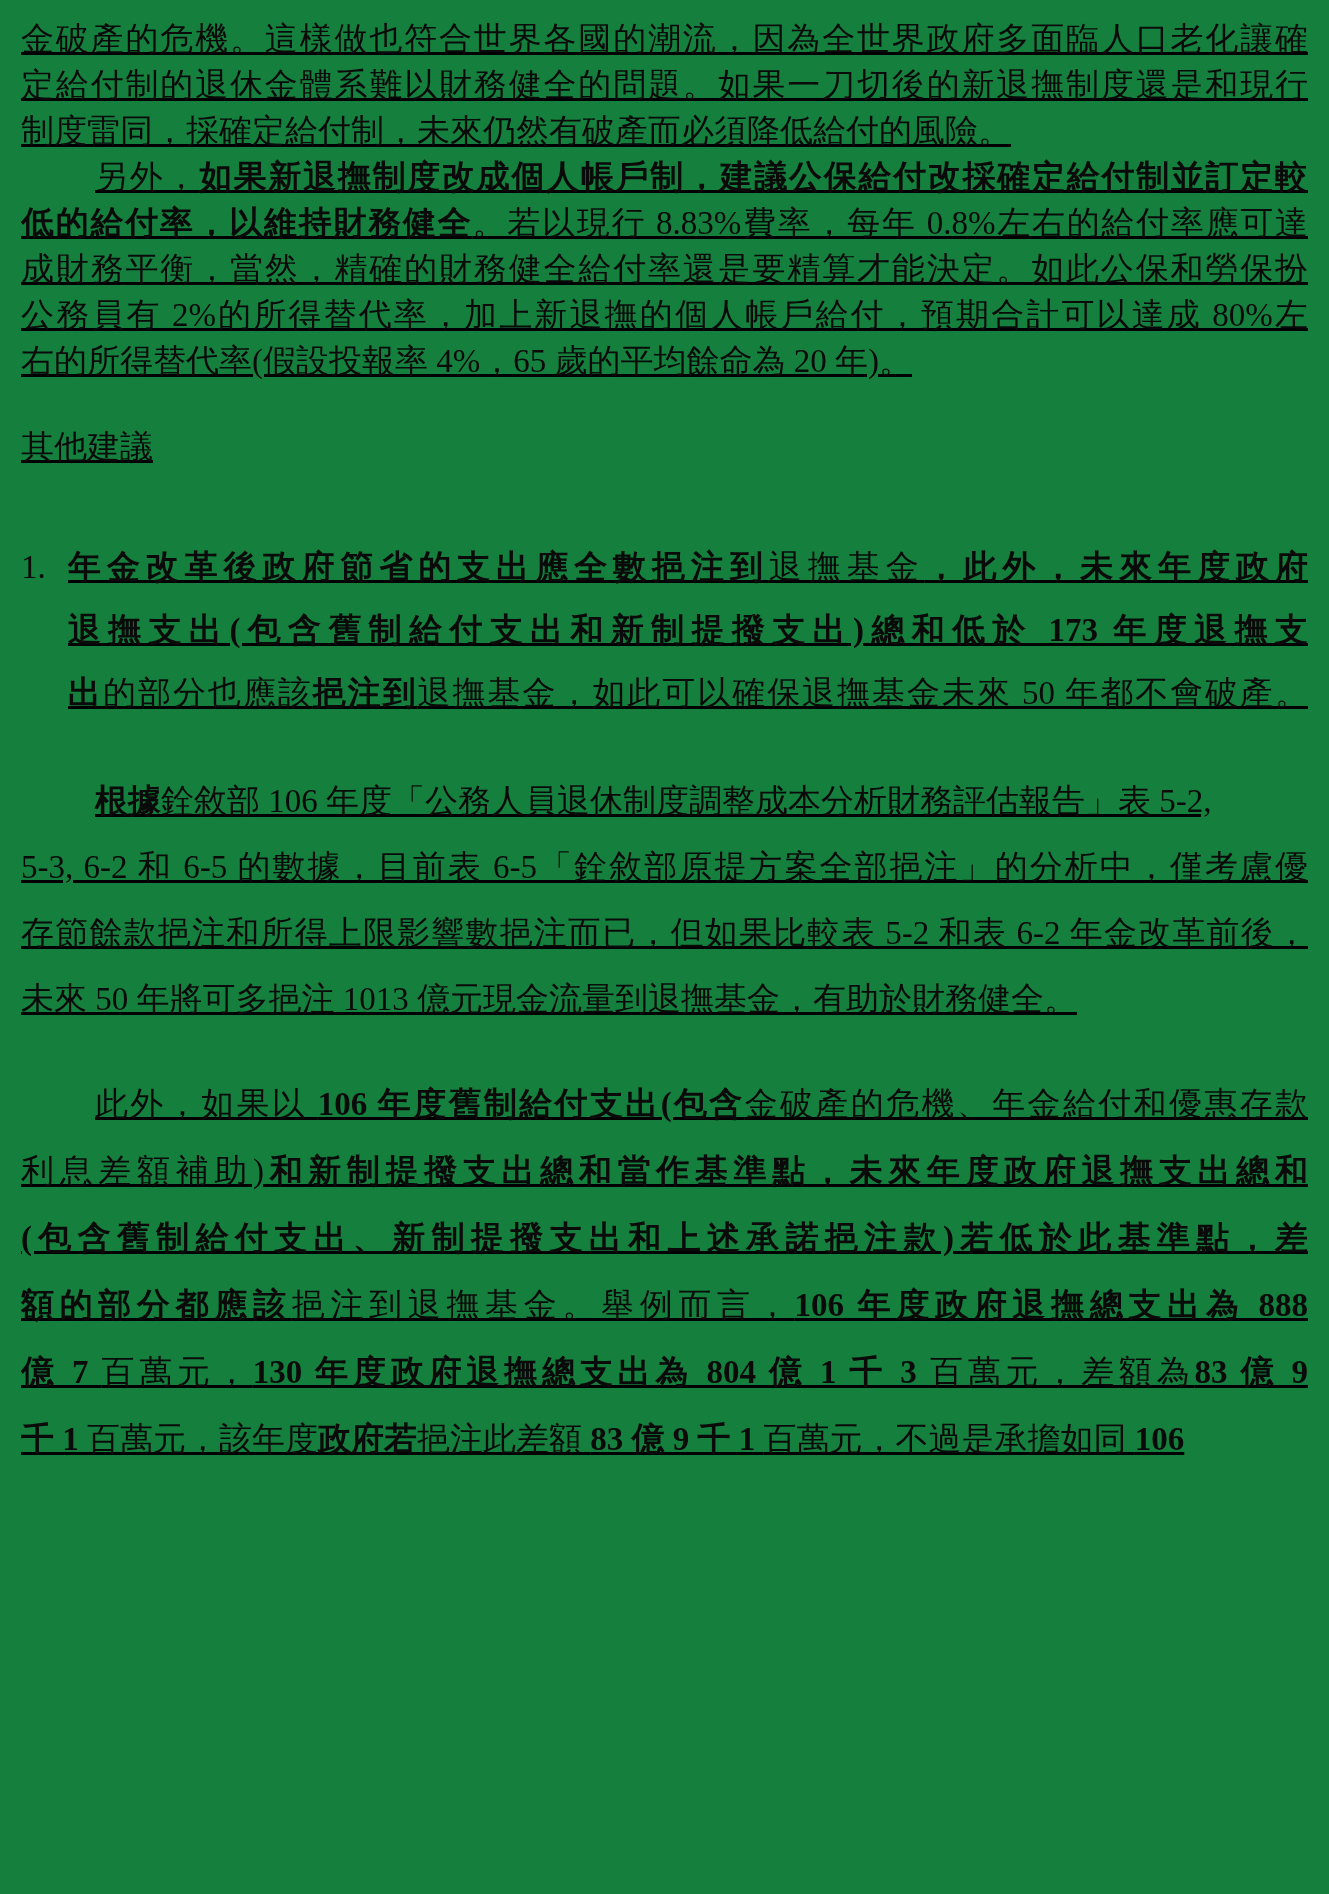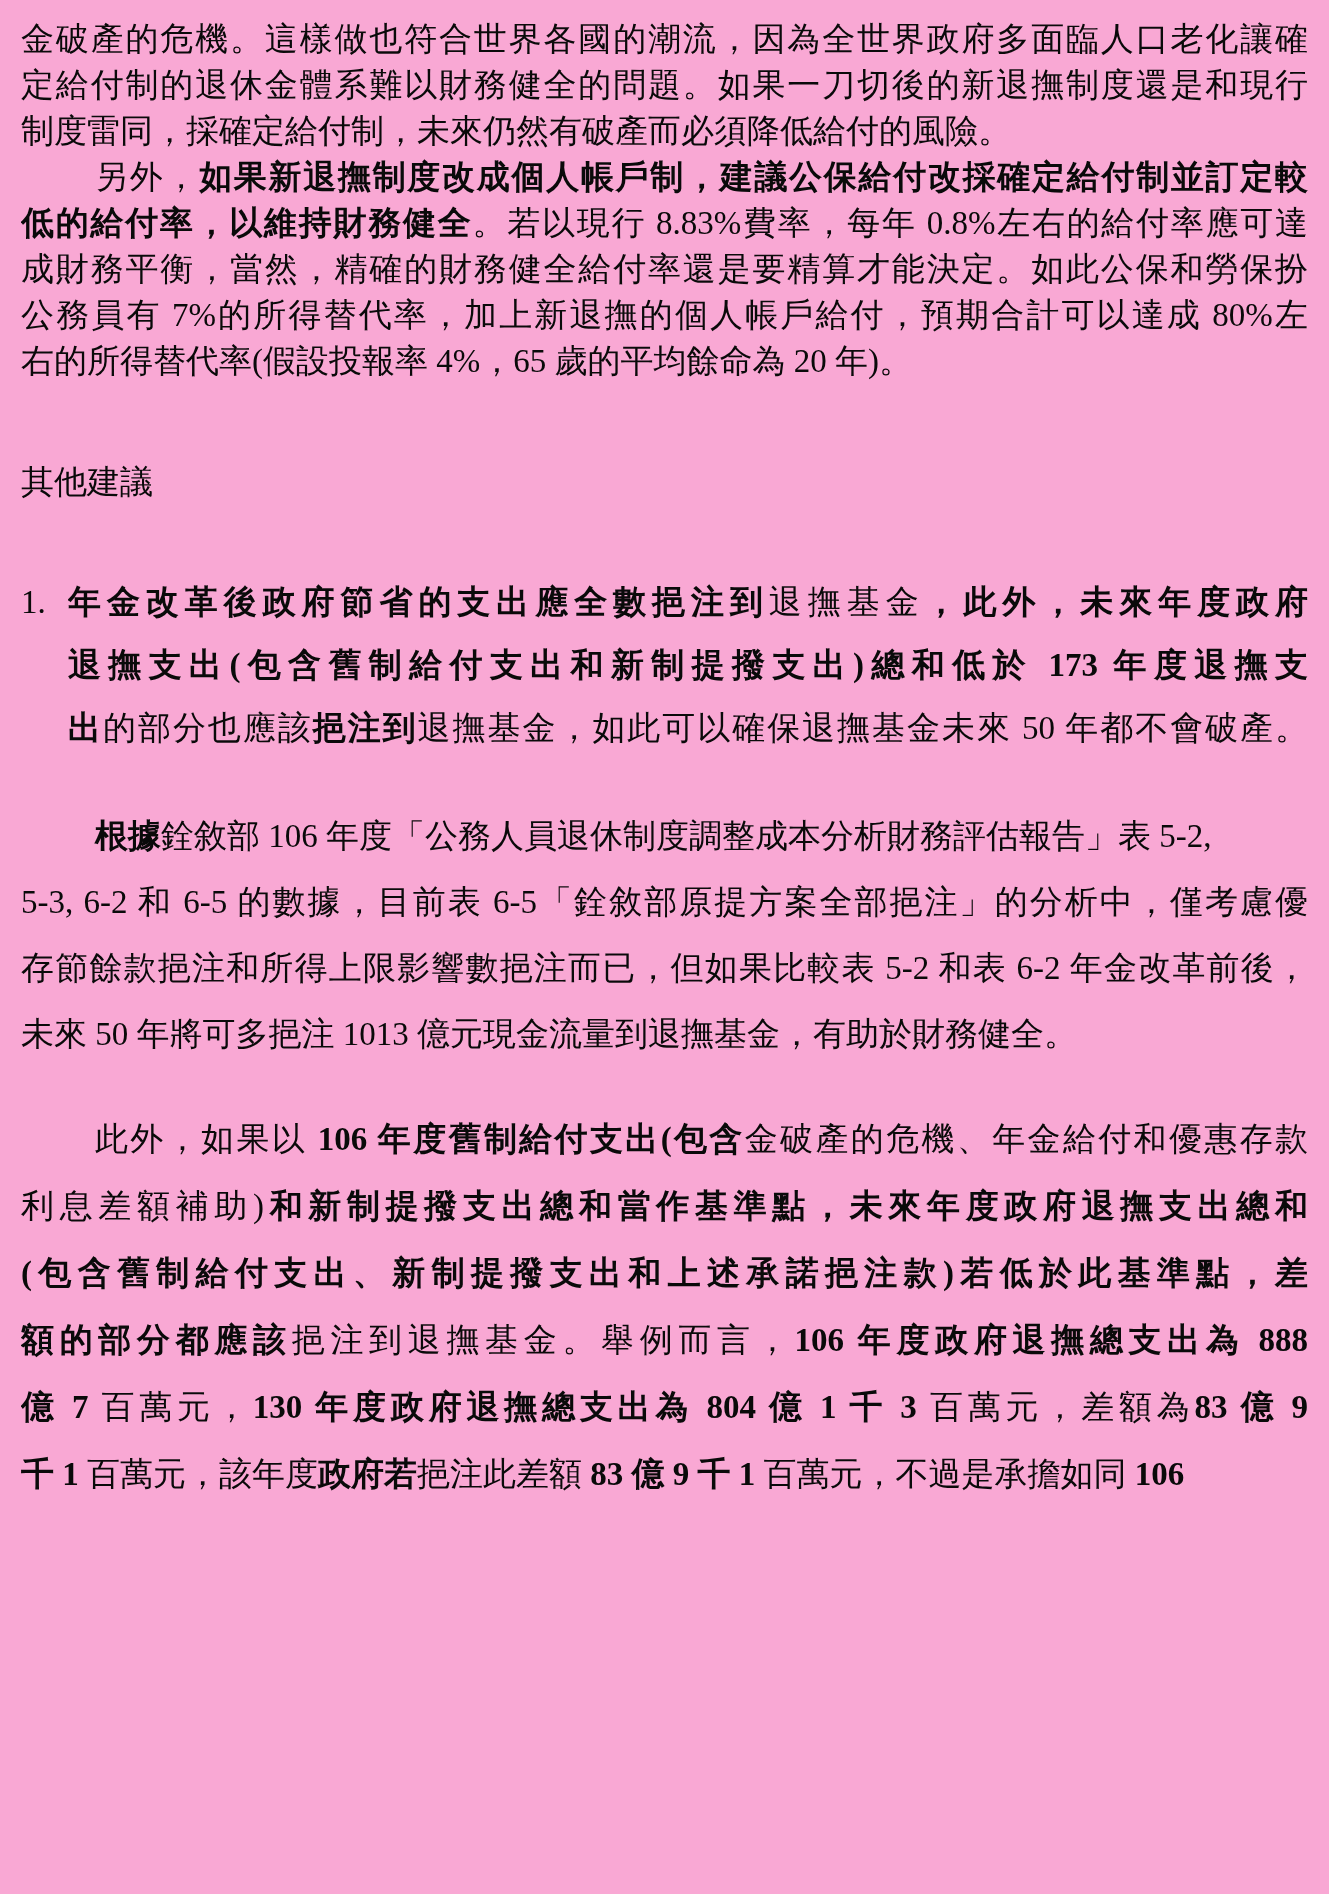--- a/index.html
+++ b/index.html
@@ -7,45 +7,46 @@
     padding: 0;
     background: #ffffff;
     width: 1329px;
     height: 1894px;
     overflow: hidden;
   }
   .page {
     position: relative;
     width: 1329px;
     height: 1894px;
-    background: #f9a8d4;
+    background: #15803d;
     color: #000000;
     font-family: "Liberation Serif", "DejaVu Serif", serif;
     box-sizing: border-box;
     padding: 16px 21px 0 21px;
+    text-decoration: underline;
   }
   .doc {
     width: 1287px;
   }
   .block {
     font-size: 33px;
     line-height: 46px;
     color: #0a0a0a;
   }
   .line {
     text-align: justify;
     text-align-last: justify;
     overflow: hidden;
     height: auto;
   }
   .line.end { text-align-last: left; }
   .line.indent { padding-left: 74px; }
   .b { font-weight: bold; }
 
-  [data-name="heading-other-suggestions"] { margin-top: 75px; }
+  [data-name="heading-other-suggestions"] { margin-top: 40px; }
 
   [data-name="list-item-1"] {
     margin-top: 66px;
     line-height: 63px;
     position: relative;
     padding-left: 47px;
   }
   [data-name="list-item-1"] .marker {
     position: absolute;
     left: 0;
@@ -62,21 +63,21 @@
   <div class="doc" data-name="document-body">
       <div class="block" data-name="para-opening">
         <div class="line" data-name="para-opening-line-1"><span data-name="text-run">金破產的危機。這樣做也符合世界各國的潮流，因為全世界政府多面臨人口老化讓確</span></div>
         <div class="line" data-name="para-opening-line-2"><span data-name="text-run">定給付制的退休金體系難以財務健全的問題。如果一刀切後的新退撫制度還是和現行</span></div>
         <div class="line end" data-name="para-opening-line-3"><span data-name="text-run">制度雷同，採確定給付制，未來仍然有破產而必須降低給付的風險。</span></div>
       </div>
       <div class="block" data-name="para-another">
         <div class="line indent" data-name="para-another-line-1"><span data-name="text-run">另外，</span><span class="b" data-name="text-run-bold">如果新退撫制度改成個人帳戶制，建議公保給付改採確定給付制並訂定較</span></div>
         <div class="line" data-name="para-another-line-2"><span class="b" data-name="text-run-bold">低的給付率，以維持財務健全</span><span data-name="text-run">。若以現行 8.83%費率，每年 0.8%左右的給付率應可達</span></div>
         <div class="line" data-name="para-another-line-3"><span data-name="text-run">成財務平衡，當然，精確的財務健全給付率還是要精算才能決定。如此公保和勞保扮</span></div>
-        <div class="line" data-name="para-another-line-5"><span data-name="text-run">公務員有 7%的所得替代率，加上新退撫的個人帳戶給付，預期合計可以達成 80%左</span></div>
+        <div class="line" data-name="para-another-line-5"><span data-name="text-run">公務員有 2%的所得替代率，加上新退撫的個人帳戶給付，預期合計可以達成 80%左</span></div>
         <div class="line end" data-name="para-another-line-6"><span data-name="text-run">右的所得替代率(假設投報率 4%，65 歲的平均餘命為 20 年)。</span></div>
       </div>
       <div class="block" data-name="heading-other-suggestions">
         <div class="line end" data-name="heading-other-suggestions-line-1"><span data-name="text-run">其他建議</span></div>
       </div>
       <div class="block" data-name="list-item-1">
         <span class="marker" data-name="list-item-1-marker">1.</span>
         <div class="line" data-name="list-item-1-line-1"><span class="b" data-name="text-run-bold">年金改革後政府節省的支出應全數挹注到</span><span data-name="text-run">退撫基金</span><span class="b" data-name="text-run-bold">，此外，未來年度政府</span></div>
         <div class="line" data-name="list-item-1-line-2"><span class="b" data-name="text-run-bold">退撫支出(包含舊制給付支出和新制提撥支出)總和低於 173 年度退撫支</span></div>
         <div class="line" data-name="list-item-1-line-3"><span class="b" data-name="text-run-bold">出</span><span data-name="text-run">的部分也應該</span><span class="b" data-name="text-run-bold">挹注到</span><span data-name="text-run">退撫基金，如此可以確保退撫基金未來 50 年都不會破產。</span></div>

